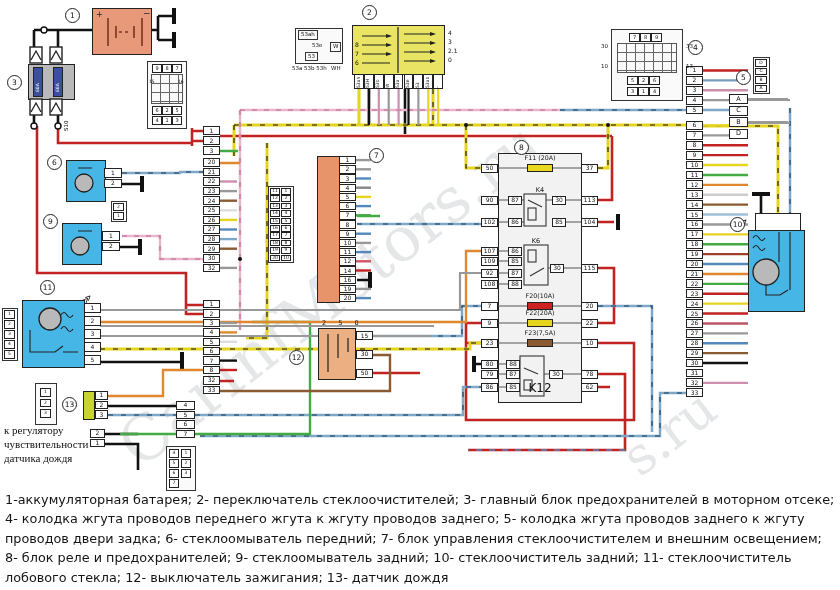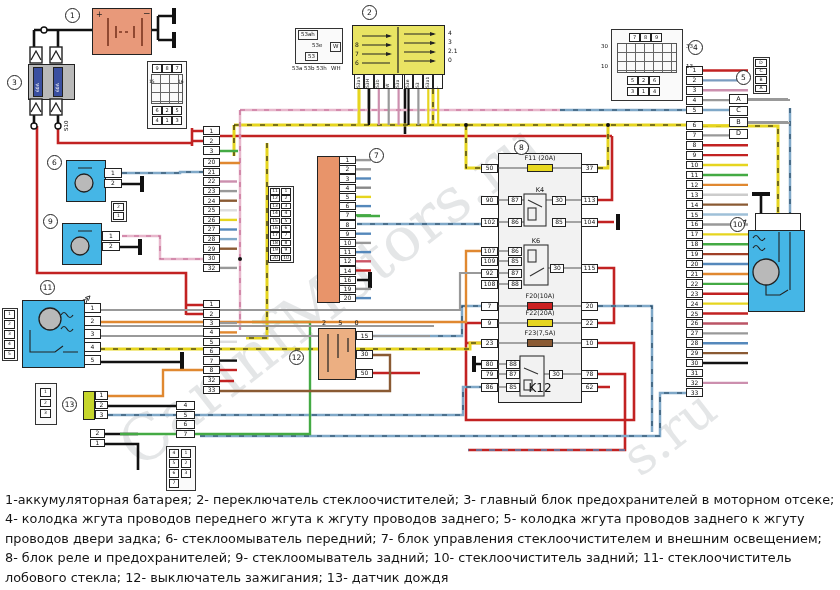--- a/index.html
+++ b/index.html
@@ -163,20 +163,25 @@
   <div class="frame" style="left:295px;top:28px;width:48px;height:36px;"></div>
   <div class="lbl" style="left:298px;top:30px;font-size:5.5px;border:0.8px solid #333;padding:1px 2px;">53ah</div>
   <div class="lbl" style="left:312px;top:43px;font-size:5.5px;">53e</div>
   <div class="lbl" style="left:330px;top:42px;font-size:5.5px;border:0.8px solid #333;padding:1px 2px;">W</div>
   <div class="lbl" style="left:305px;top:52px;font-size:5.5px;border:0.8px solid #333;padding:0.5px 2px;">53</div>
   <div class="lbl" style="left:292px;top:66px;font-size:5.5px;">53a 53b 53h</div>
   <div class="lbl" style="left:331px;top:66px;font-size:5.5px;">WH</div>
 
   <div class="lbl" style="left:322px;top:320px;font-size:6.5px;letter-spacing:5px;">2 5 0</div>
 
+  <div id="note">
+    <div>к регулятору</div>
+    <div>чувствительности</div>
+    <div>датчика дождя</div>
+  </div>
   <div id="caption">1-аккумуляторная батарея; 2- переключатель стеклоочистителей; 3- главный блок предохранителей в моторном отсеке; 4-  колодка жгута проводов переднего жгута к жгуту проводов заднего; 5- колодка жгута проводов заднего к жгуту проводов двери задка; 6- стеклоомыватель передний; 7- блок управления стеклоочистителем и внешним освещением; 8- блок реле и предохранителей; 9- стеклоомыватель задний; 10- стеклоочиститель задний; 11- стеклоочиститель лобового стекла; 12- выключатель зажигания; 13- датчик дождя</div>
 
   <svg id="fg" width="840" height="490">
 
     <path d="M108,18 V46 M116,26 V38 M134,26 V38 M142,18 V46" stroke="#7a3520" stroke-width="1.6" fill="none"></path>
     <path d="M119,32 H131" stroke="#7a3520" stroke-width="1.4" stroke-dasharray="3 3" fill="none"></path>
     <text x="96" y="17" font-size="8" fill="#222">+</text>
       <text x="143" y="16" font-size="9" fill="#222">−</text>
 
     <g stroke="#222" stroke-width="1.4" fill="#fff">

